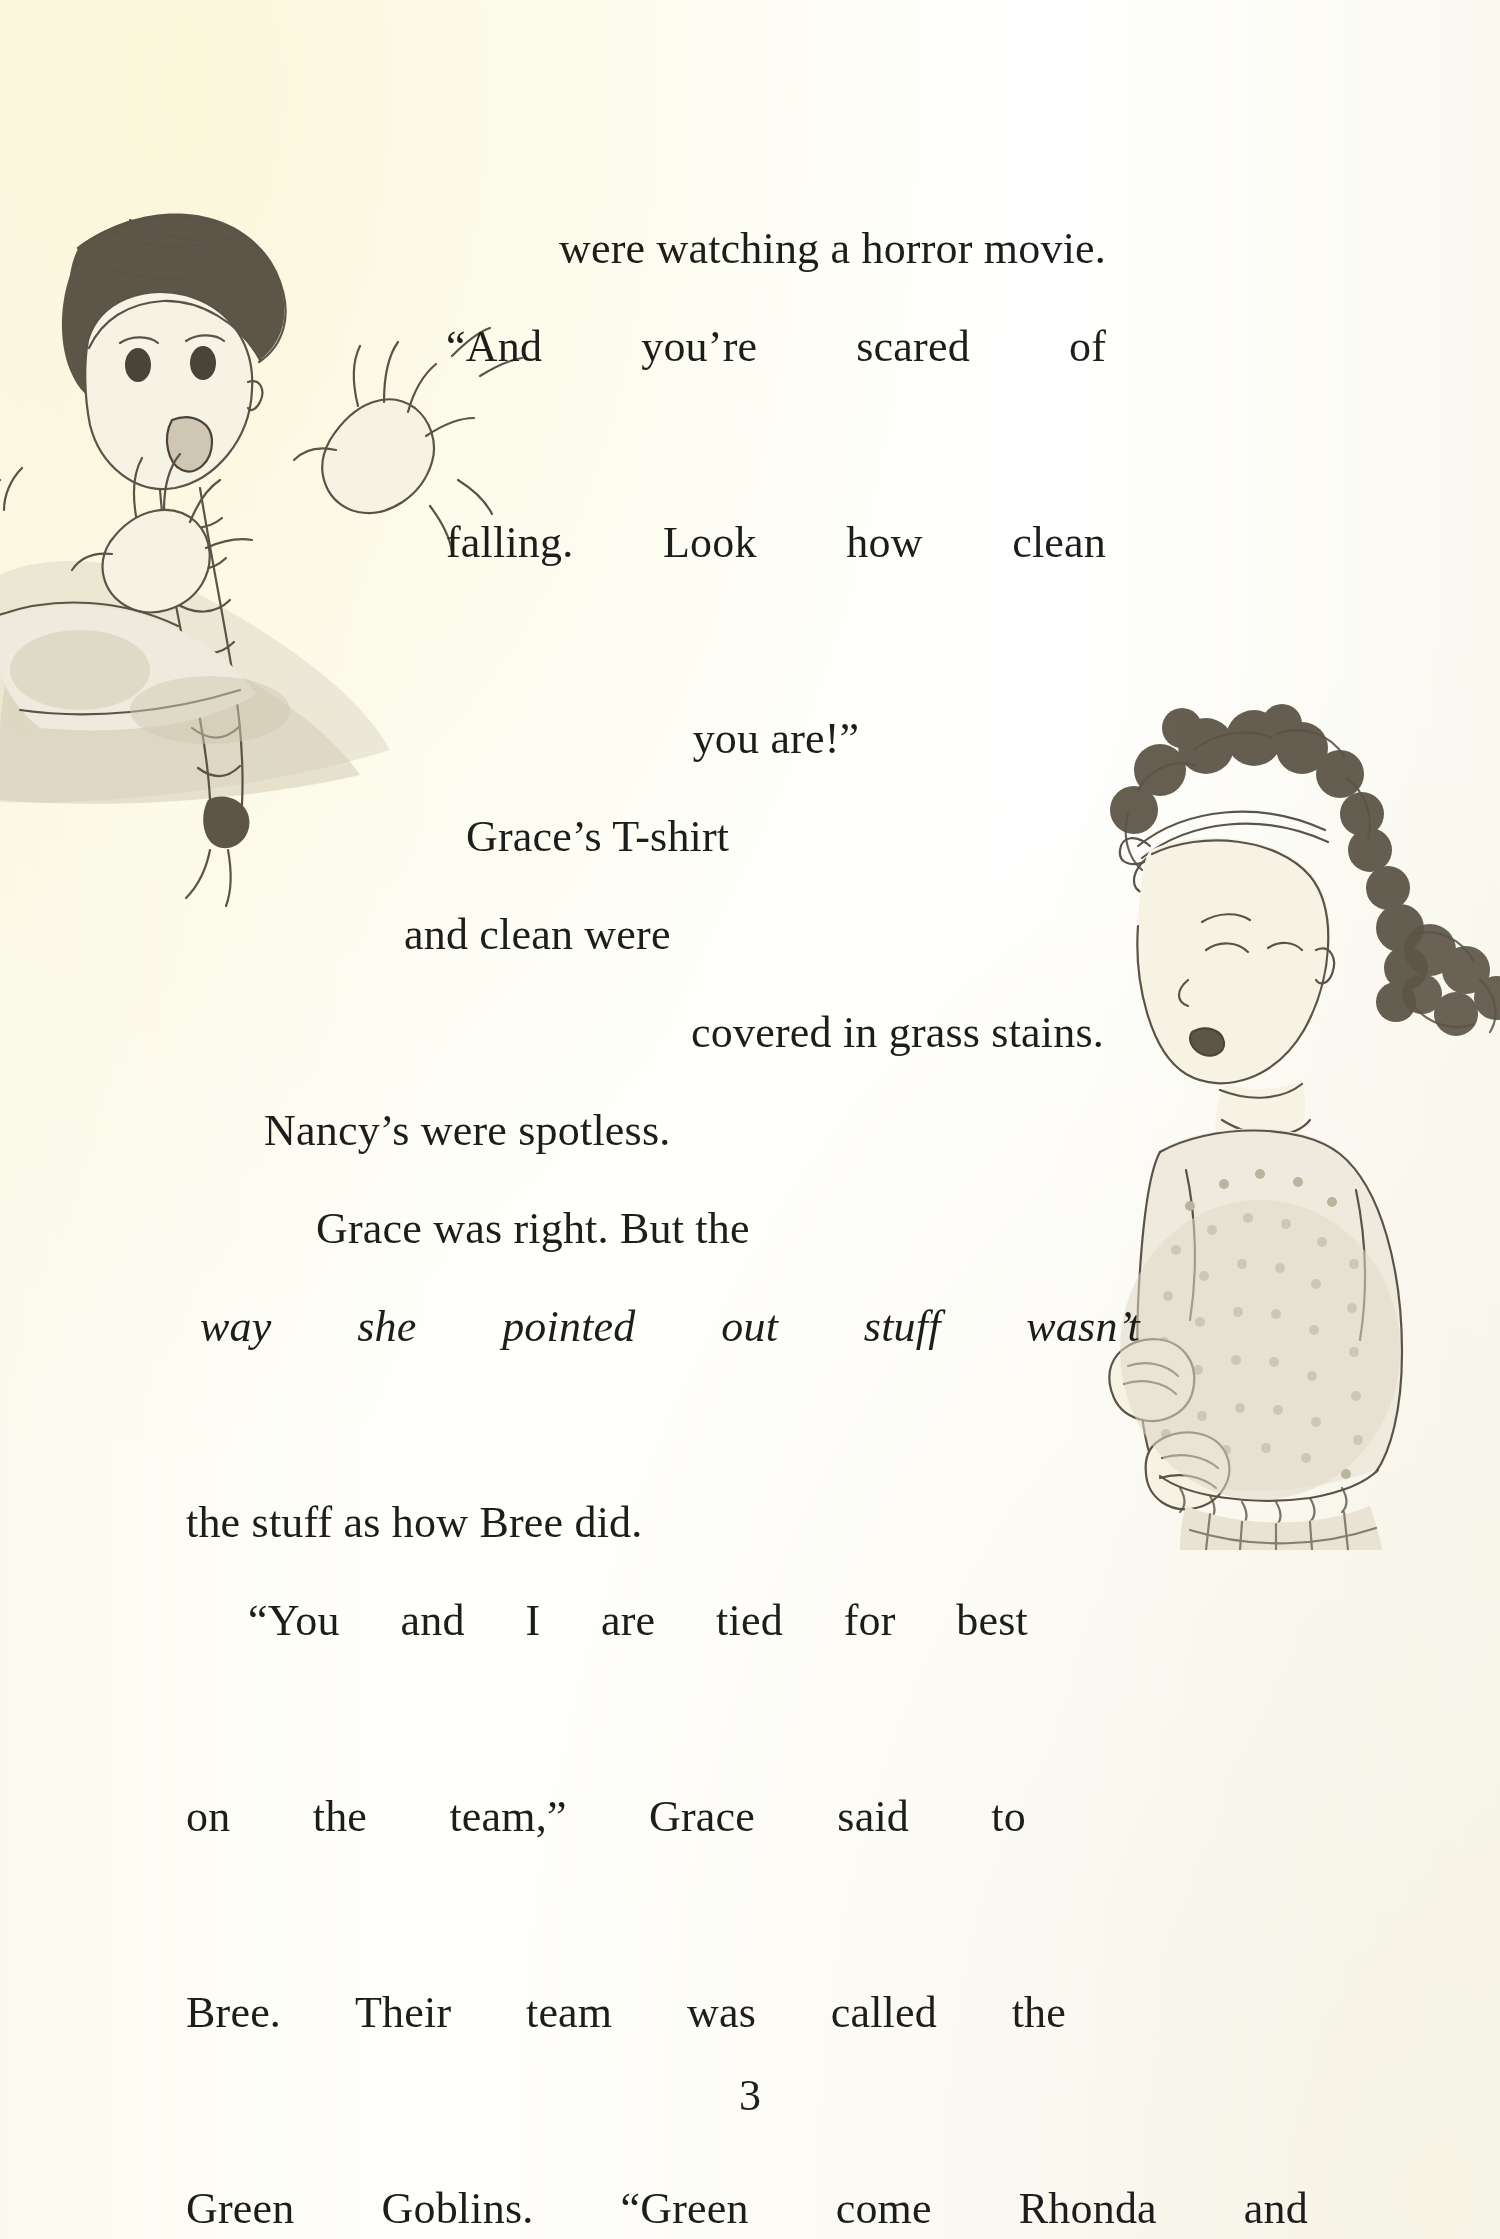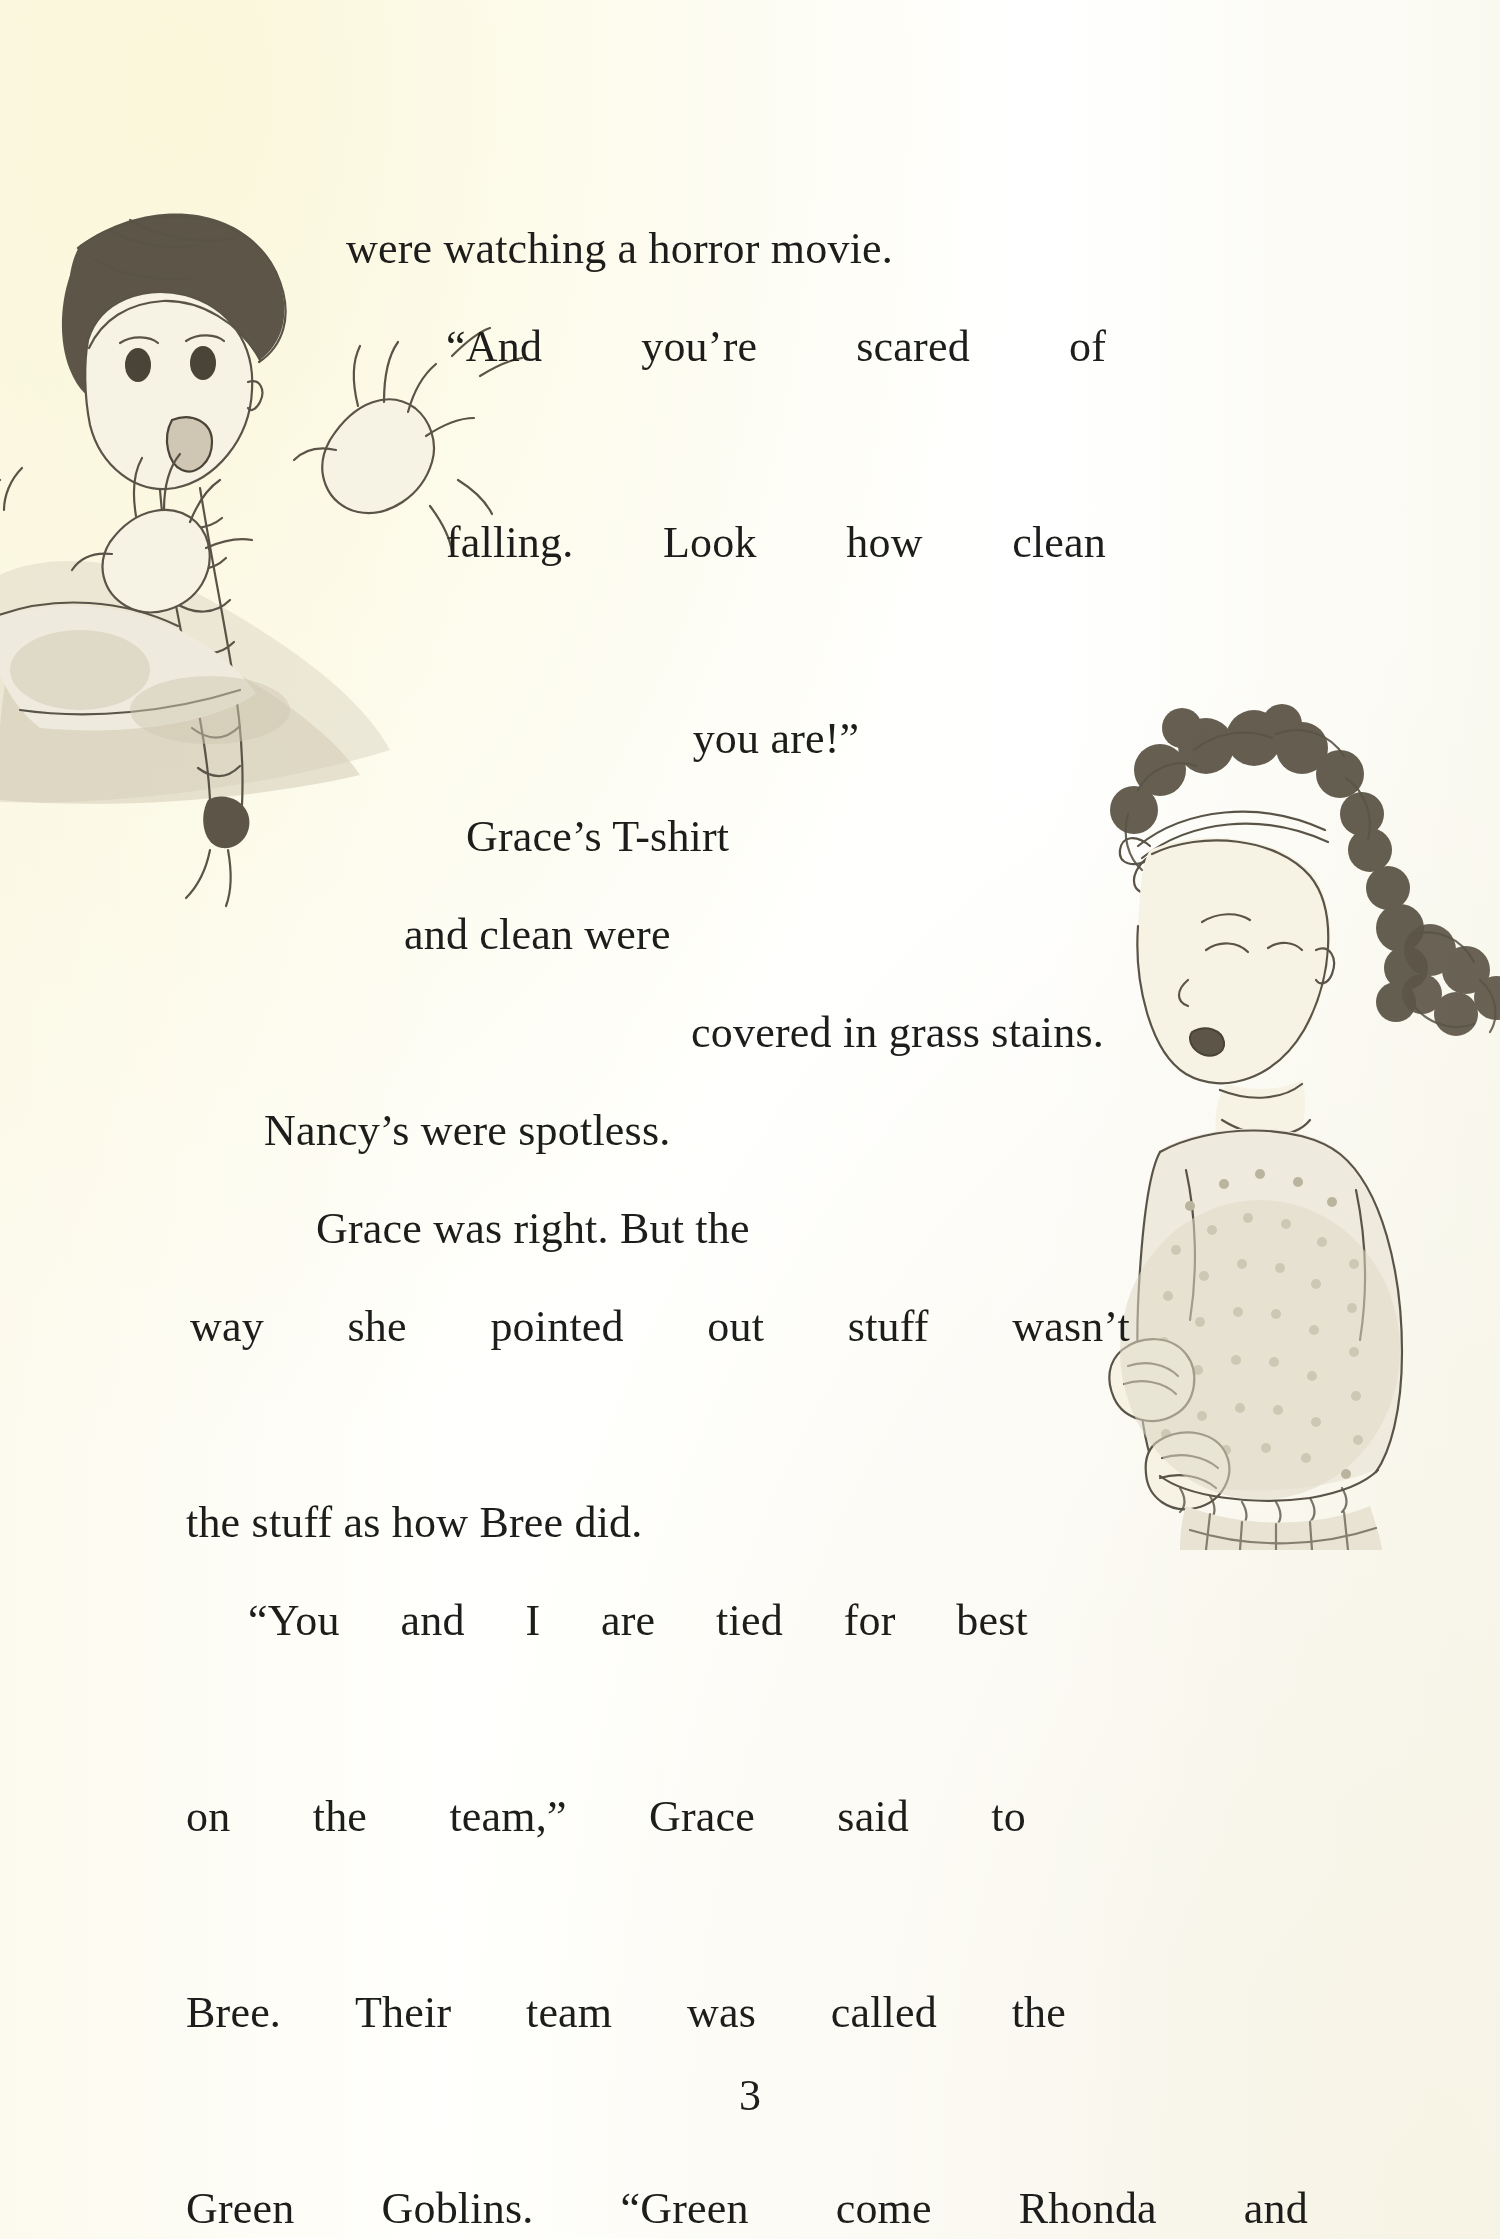--- a/index.html
+++ b/index.html
@@ -311,36 +311,36 @@
       <path d="M334 862 L338 900"></path>
       <path d="M180 880 C244 900 312 896 366 878"></path>
     </g>
 
     <ellipse class="wash" cx="250" cy="700" rx="140" ry="150" opacity=".18"></ellipse>
   </svg>
 
   <div class="text-col">
 
     <div>
-      <p class="para" style="margin-left:160px; width:760px; text-align:left;">were watching a horror movie.</p>
+      <p class="para" style="margin-left:160px; width:760px; text-align:right;">were watching a horror movie.</p>
       <p class="para" style="margin-left:260px; width:660px; text-align:justify;"><span>“And you’re scared of</span><span style="display:inline-block;width:100%"></span></p>
       <p class="para" style="margin-left:260px; width:660px; text-align:justify;"><span>falling. Look how clean</span><span style="display:inline-block;width:100%"></span></p>
       <p class="para" style="margin-left:260px; width:660px; text-align:center;">you are!”</p>
     </div>
 
     <div>
       <p class="para" style="margin-left:280px; width:640px; text-align:left;">Grace’s T-shirt</p>
       <p class="para" style="margin-left:218px; width:700px; text-align:left;">and clean were</p>
       <p class="para" style="margin-left:78px; width:840px; text-align:right;">covered in grass stains.</p>
       <p class="para" style="margin-left:78px; width:840px; text-align:left;">Nancy’s were spotless.</p>
     </div>
 
     <div>
       <p class="para" style="margin-left:130px; width:810px; text-align:left;">Grace was right. But the</p>
-      <p class="para" style="margin-left:4px; width:940px; text-align:justify;"><span>way she pointed out stuff wasn’t</span><span style="display:inline-block;width:100%"></span></p>
+      <p class="para" style="margin-left:14px; width:940px; text-align:justify;font-style:italic;"><span>way she pointed out stuff wasn’t</span><span style="display:inline-block;width:100%"></span></p>
       <p class="para" style="margin-left:0; width:940px; text-align:left;">the stuff as how Bree did.</p>
     </div>
 
     <div>
       <p class="para" style="margin-left:62px; width:780px; text-align:justify;"><span>“You and I are tied for best</span><span style="display:inline-block;width:100%"></span></p>
       <p class="para" style="margin-left:0; width:840px; text-align:justify;"><span>on the team,” Grace said to</span><span style="display:inline-block;width:100%"></span></p>
       <p class="para" style="margin-left:0; width:880px; text-align:justify;"><span>Bree. Their team was called the</span><span style="display:inline-block;width:100%"></span></p>
       <p class="para" style="margin-left:0; width:1122px; text-align:justify;"><span>Green Goblins. “Green come Rhonda and</span><span style="display:inline-block;width:100%"></span></p>
 
     </div>

